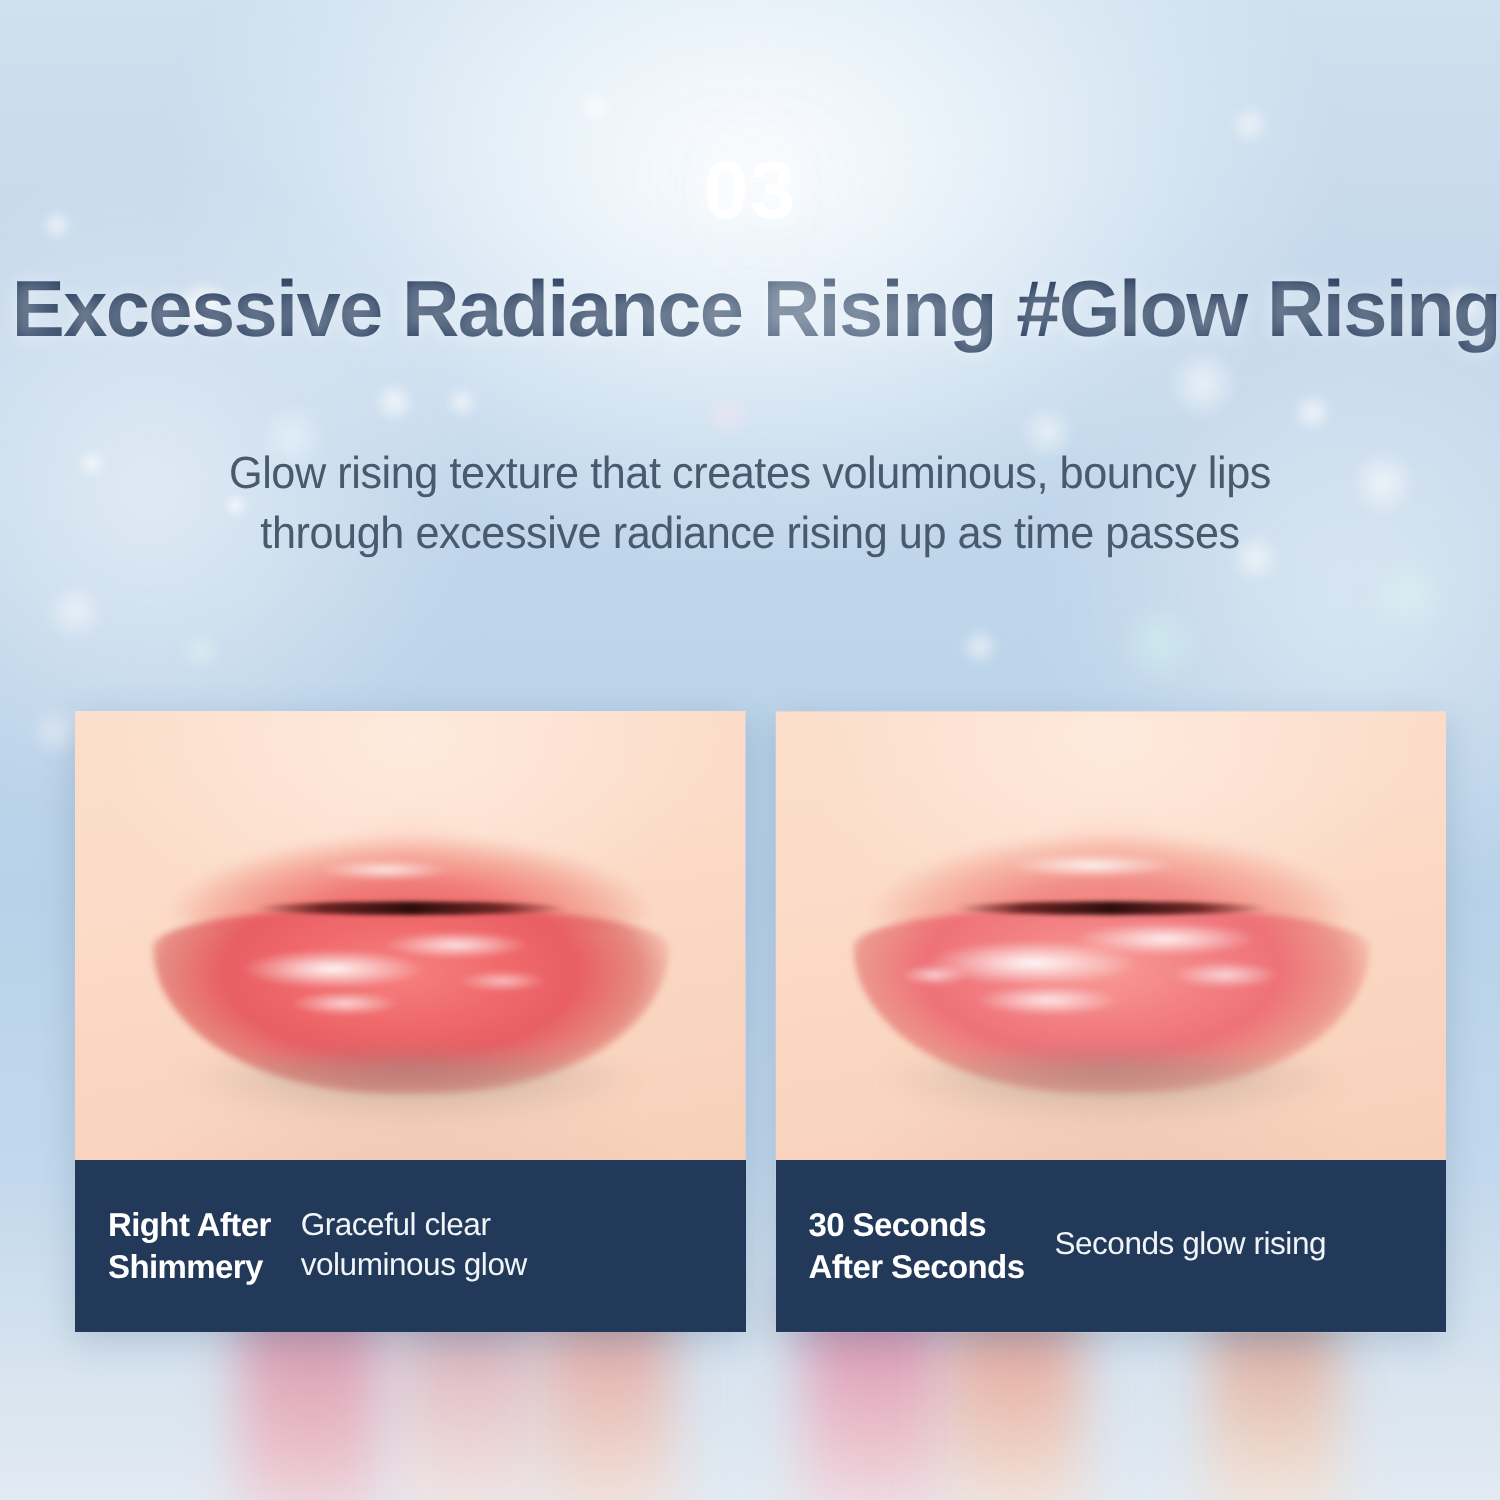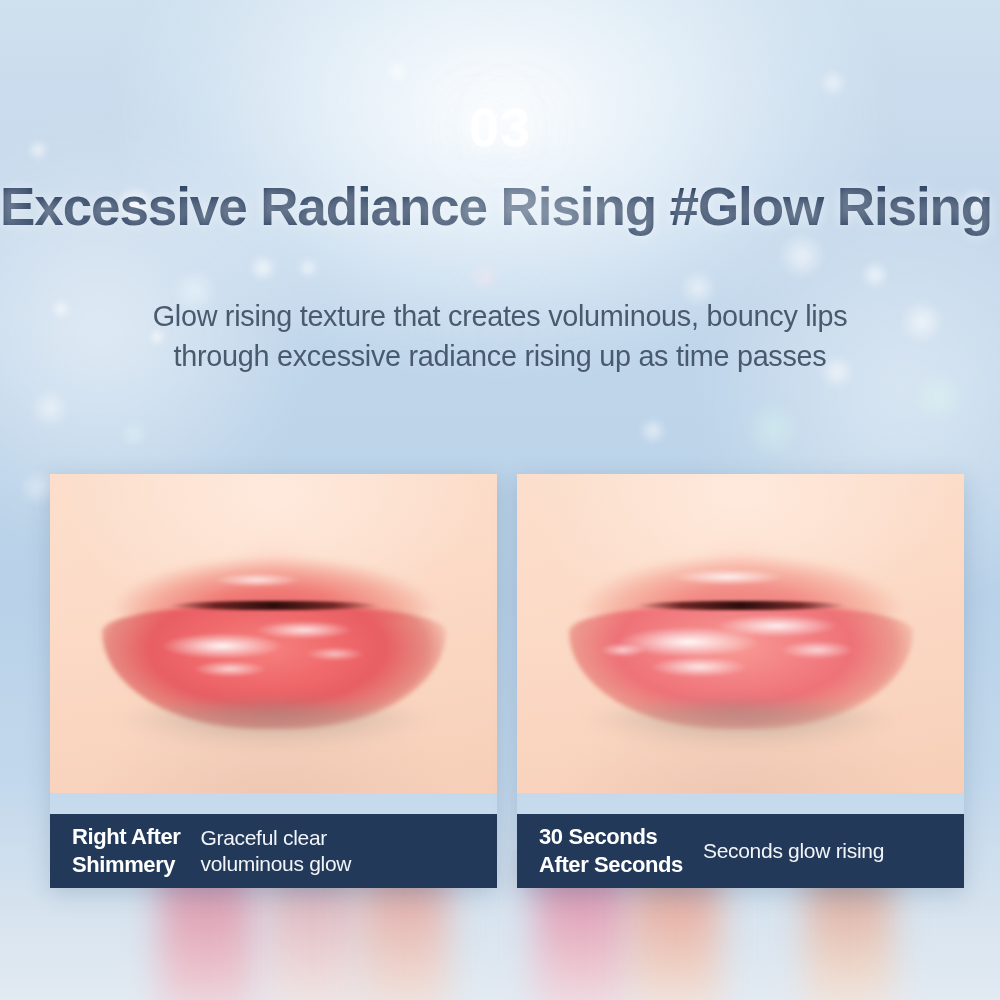--- a/index.html
+++ b/index.html
@@ -44,21 +44,21 @@
     filter:blur(17px); opacity:.62;
   }
 
   
   .number {
     position:absolute; left:0; right:0; top:96px; text-align:center;
     font-size:54px; font-weight:bold; letter-spacing:1px; color:#ffffff;
     text-shadow:0 0 16px rgba(255,255,255,.95), 0 0 34px rgba(255,255,255,.8), 0 0 54px rgba(222,240,252,.7);
   }
   .headline {
-    position:absolute; left:0; right:0; top:176px; text-align:left;
+    position:absolute; left:0; right:0; top:176px; text-align:right;
     font-size:53px; font-weight:bold; letter-spacing:-1.1px; white-space:nowrap;
     background:linear-gradient(90deg,#22395a 0%,#22395a 40%,#5b6f88 54%,#22395a 66%,#22395a 100%);
     -webkit-background-clip:text; background-clip:text; color:transparent;
     text-shadow:0 1px 12px rgba(255,255,255,.5);
   }
   .subtitle {
     position:absolute; left:0; right:0; top:296px; text-align:center;
     font-size:30px; line-height:1.34; color:#4a5a6e;
     letter-spacing:-.3px; transform:scaleX(.96);
   }
@@ -110,21 +110,21 @@
   .chin-shadow {
     position:absolute; left:50%; bottom:16px; transform:translateX(-50%);
     width:330px; height:46px; border-radius:50%;
     background:radial-gradient(ellipse at 50% 20%, rgba(150,140,132,.55) 0%, rgba(150,140,132,0) 70%);
     filter:blur(7px);
   }
   .soft-blur { position:absolute; inset:0; backdrop-filter:blur(.4px); pointer-events:none; }
 
   
   .caption {
-    position:absolute; left:0; right:0; bottom:0; height:74px;
+    position:absolute; left:0; right:0; bottom:0; height:115px;
     background:#22395a; display:flex; align-items:center; padding:0 0 0 22px;
   }
   .cap-label { font-size:22px; font-weight:bold; color:#ffffff; line-height:1.26; letter-spacing:-.4px; white-space:nowrap; }
   .cap-desc { font-size:21px; color:#f2f5f8; line-height:1.26; letter-spacing:-.3px; margin-left:20px; white-space:nowrap; }
   .cap-desc span, .cap-label span { display:block; }
 </style>
 </head>
 <body>
 
 <div class="bg">

